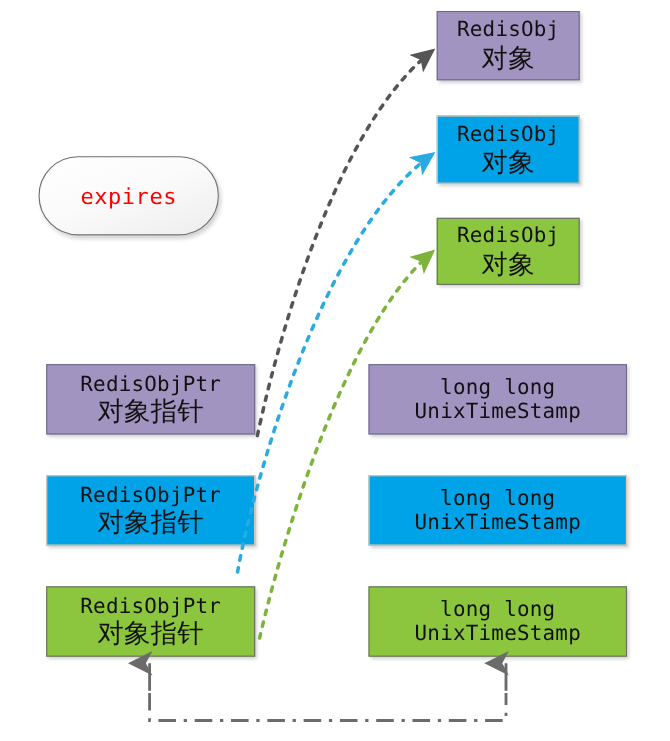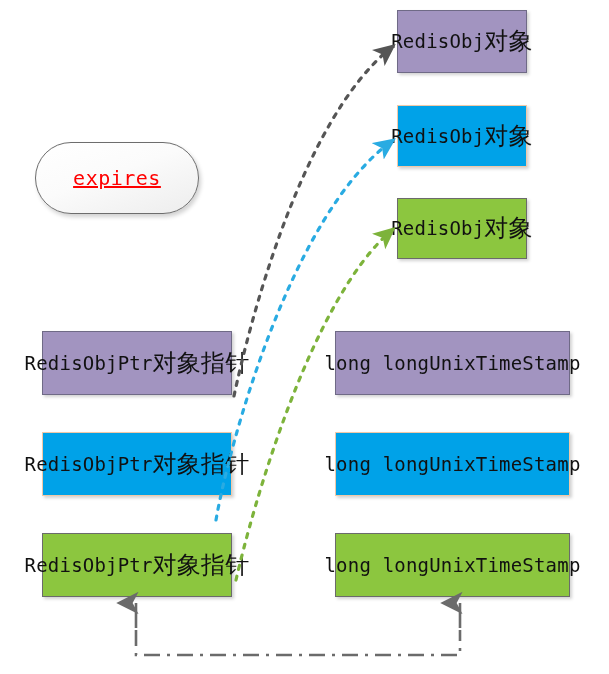--- a/index.html
+++ b/index.html
@@ -12,20 +12,21 @@
     width: 609px;
     height: 674px;
     background: #ffffff;
     overflow: hidden;
     font-family: "DejaVu Sans Mono", "Liberation Mono", monospace;
   }
   .box {
     position: absolute;
     box-sizing: border-box;
     display: flex;
+    flex-direction: column;
     align-items: center;
     justify-content: center;
     text-align: center;
     color: #111111;
     font-family: "DejaVu Sans Mono", "Liberation Mono", monospace;
     font-size: 19px;
     line-height: 1.18;
     letter-spacing: 0.2px;
     box-shadow: 2px 2px 3px rgba(0,0,0,0.18);
   }
@@ -42,21 +43,20 @@
     display: flex;
     flex-direction: column;
     align-items: center;
     justify-content: center;
     text-align: center;
     border: 1.4px solid #6d6d6d;
     border-radius: 999px;
     background: linear-gradient(160deg, #ffffff 0%, #fbfbfb 45%, #ededed 100%);
     box-shadow: 2px 3px 4px rgba(0,0,0,0.18);
     color: #ff0000;
-    text-decoration: underline;
   }
   .ellipse .e1 {
     font-family: "DejaVu Sans Mono", "Liberation Mono", monospace;
     font-size: 20px;
     letter-spacing: 0.5px;
   }
   .ellipse .e2 {
     font-family: "DejaVu Sans", "Liberation Sans", sans-serif;
     font-size: 22px;
     font-weight: bold;

